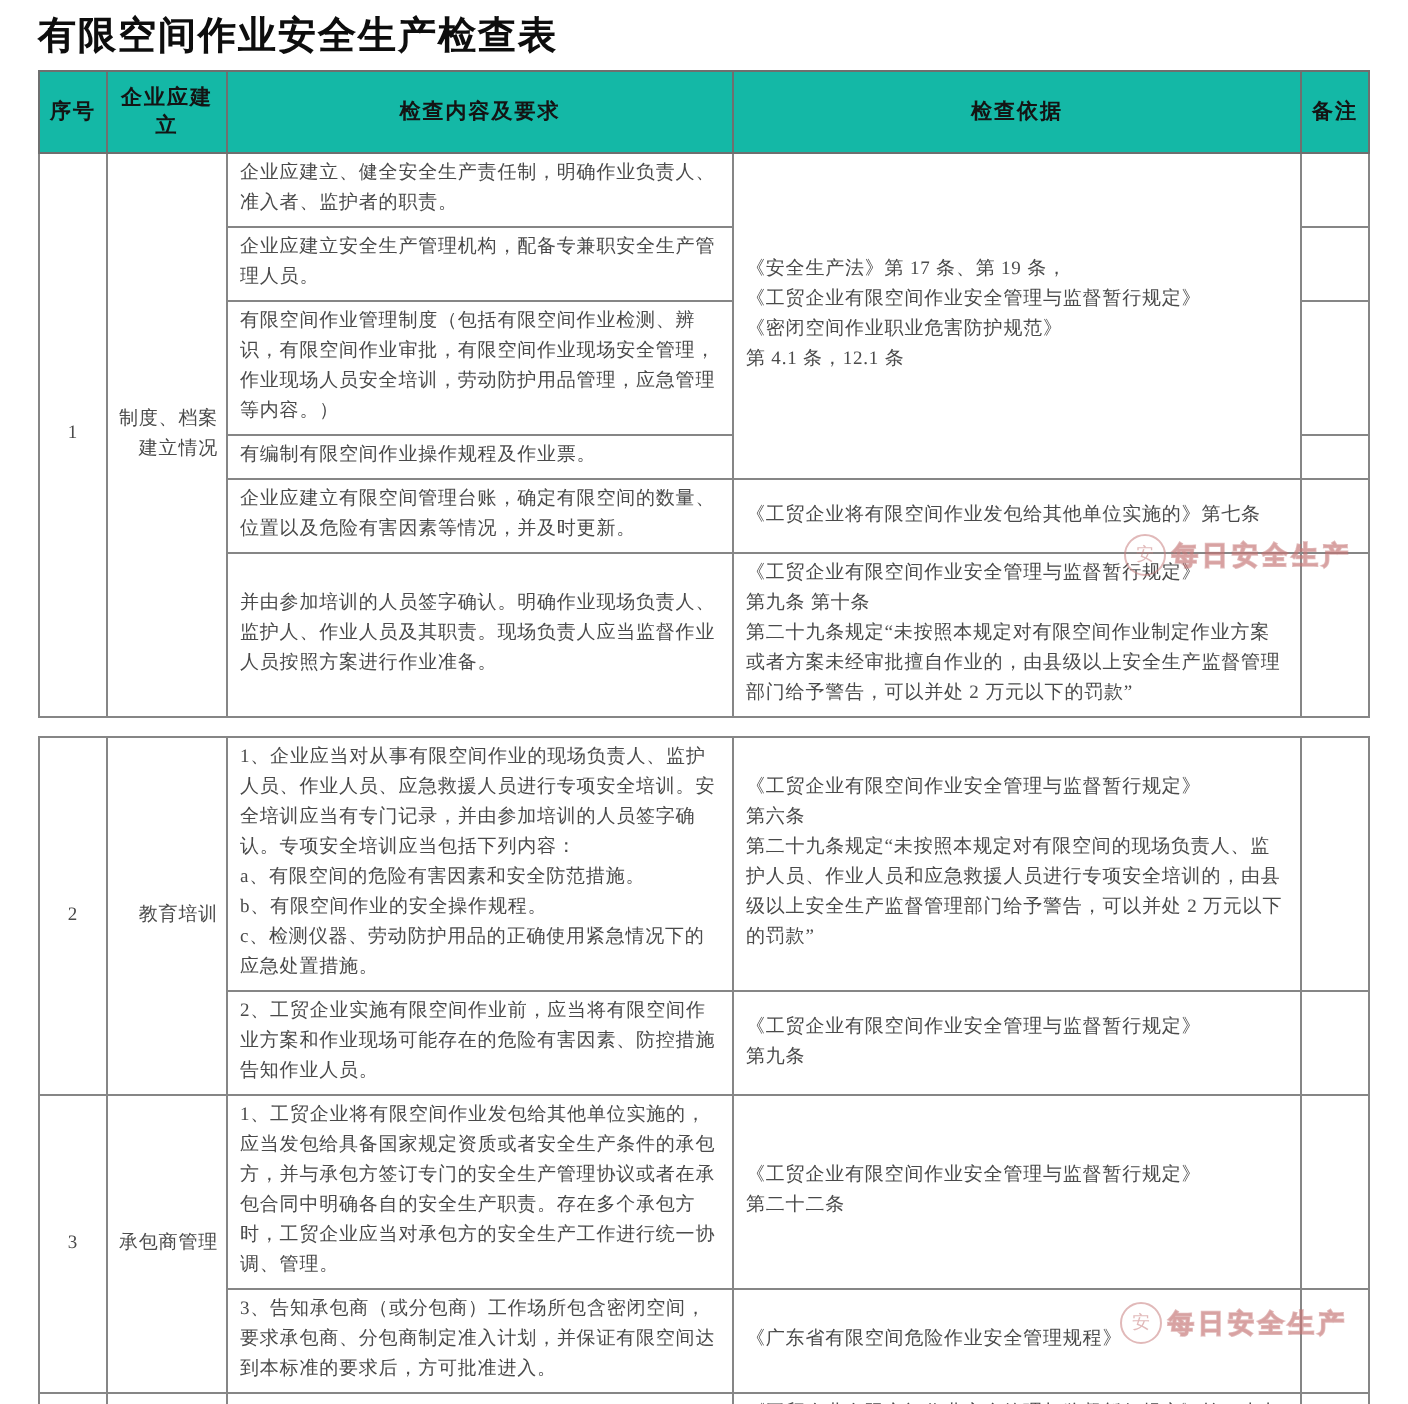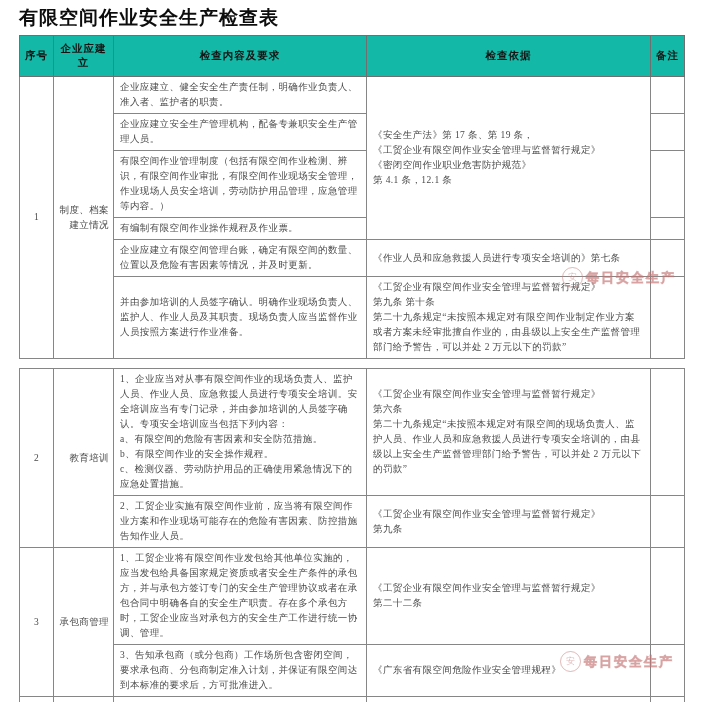--- a/index.html
+++ b/index.html
@@ -100,21 +100,21 @@
         <tr>
           <td class="c-content">有限空间作业管理制度（包括有限空间作业检测、辨识，有限空间作业审批，有限空间作业现场安全管理，作业现场人员安全培训，劳动防护用品管理，应急管理等内容。）</td>
           <td class="c-remark"></td>
         </tr>
         <tr>
           <td class="c-content">有编制有限空间作业操作规程及作业票。</td>
           <td class="c-remark"></td>
         </tr>
         <tr>
           <td class="c-content">企业应建立有限空间管理台账，确定有限空间的数量、位置以及危险有害因素等情况，并及时更新。</td>
-          <td class="c-basis">《作业人员和应急救援人员进行专项安全培训的》第七条</td>
+          <td class="c-basis">《工贸企业将有限空间作业发包给其他单位实施的》第七条</td>
           <td class="c-remark"></td>
         </tr>
         <tr>
           <td class="c-content">并由参加培训的人员签字确认。明确作业现场负责人、监护人、作业人员及其职责。现场负责人应当监督作业人员按照方案进行作业准备。</td>
           <td class="c-basis">《工贸企业有限空间作业安全管理与监督暂行规定》
 第九条 第十条
 第二十九条规定“未按照本规定对有限空间作业制定作业方案或者方案未经审批擅自作业的，由县级以上安全生产监督管理部门给予警告，可以并处 2 万元以下的罚款”</td>
           <td class="c-remark"></td>
         </tr>
       </tbody>

